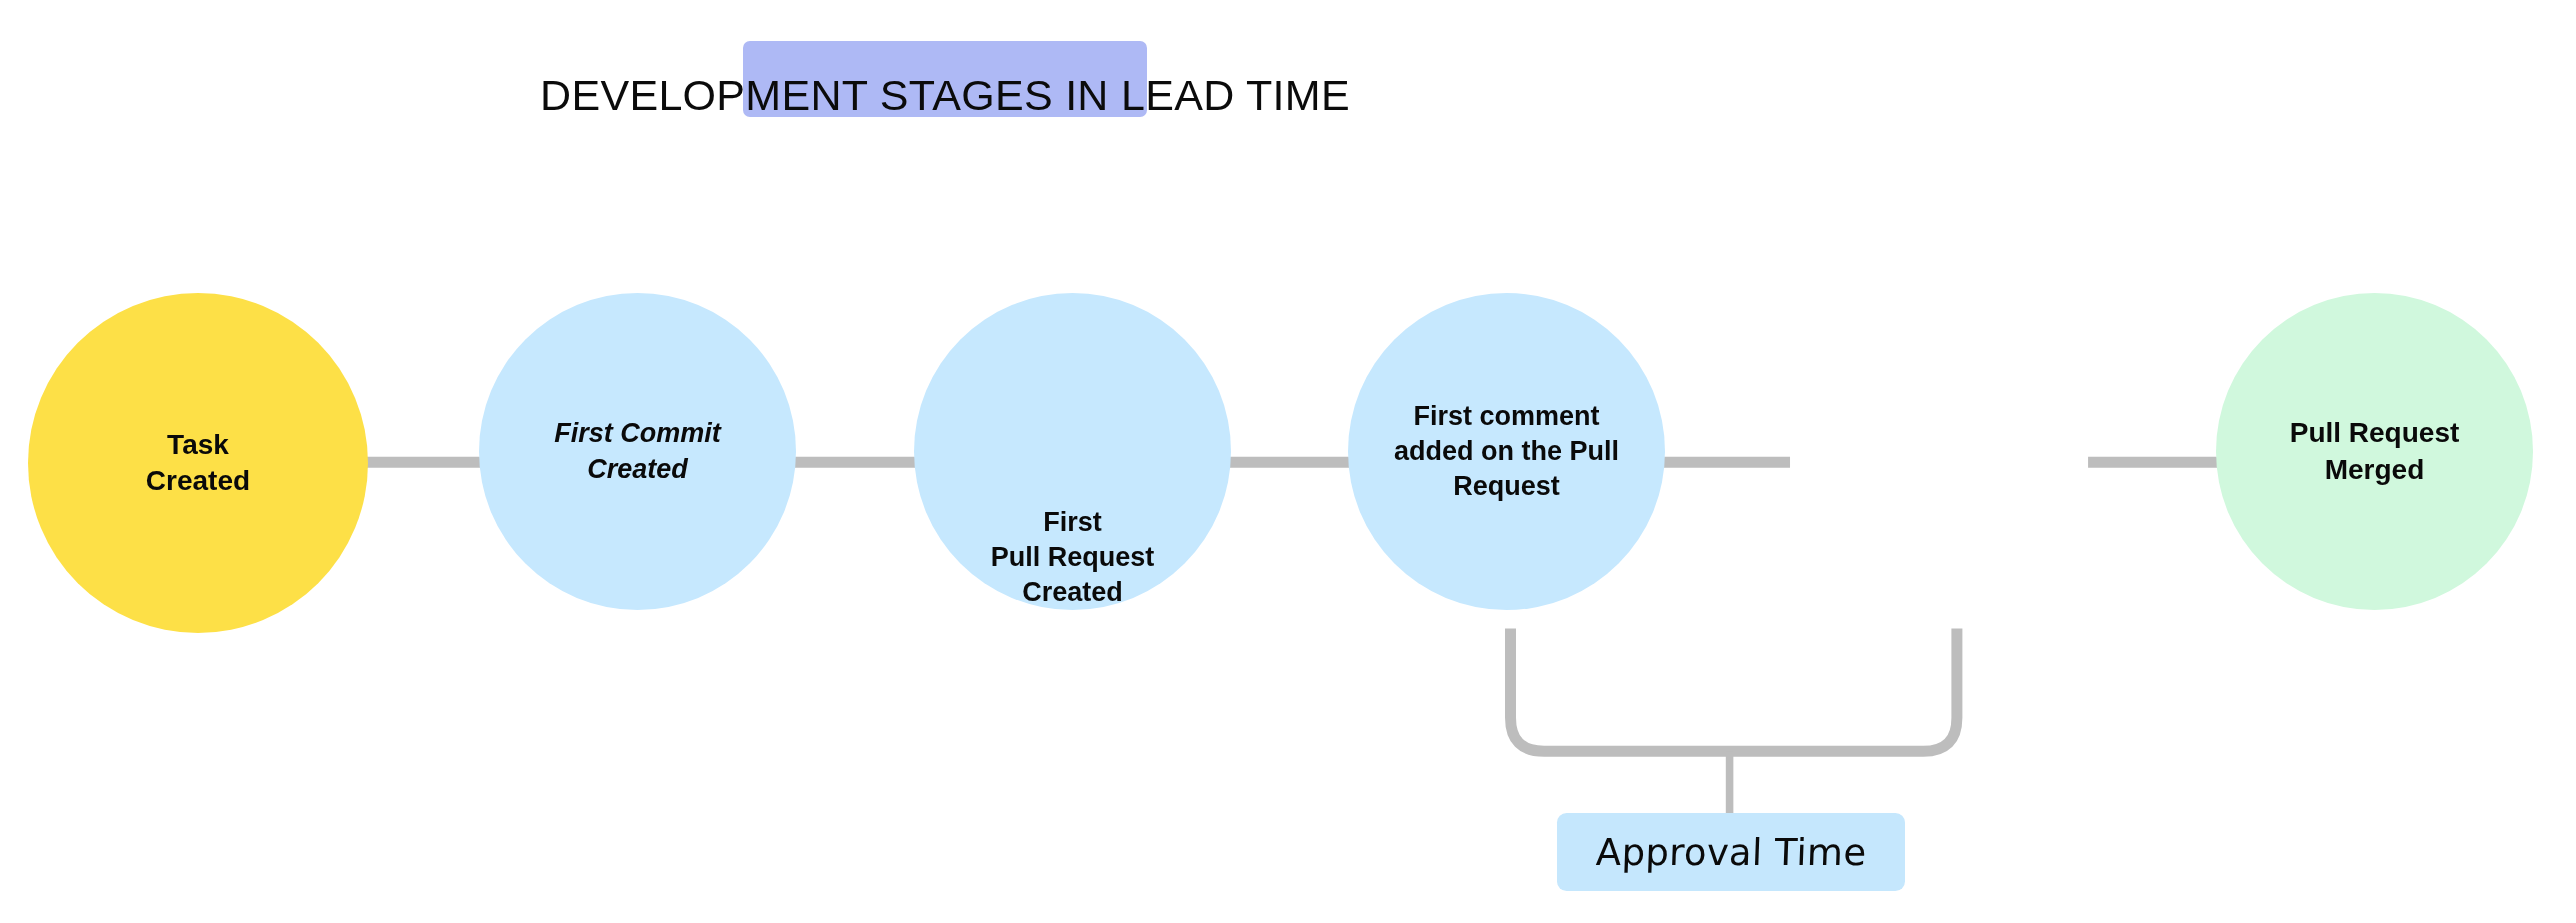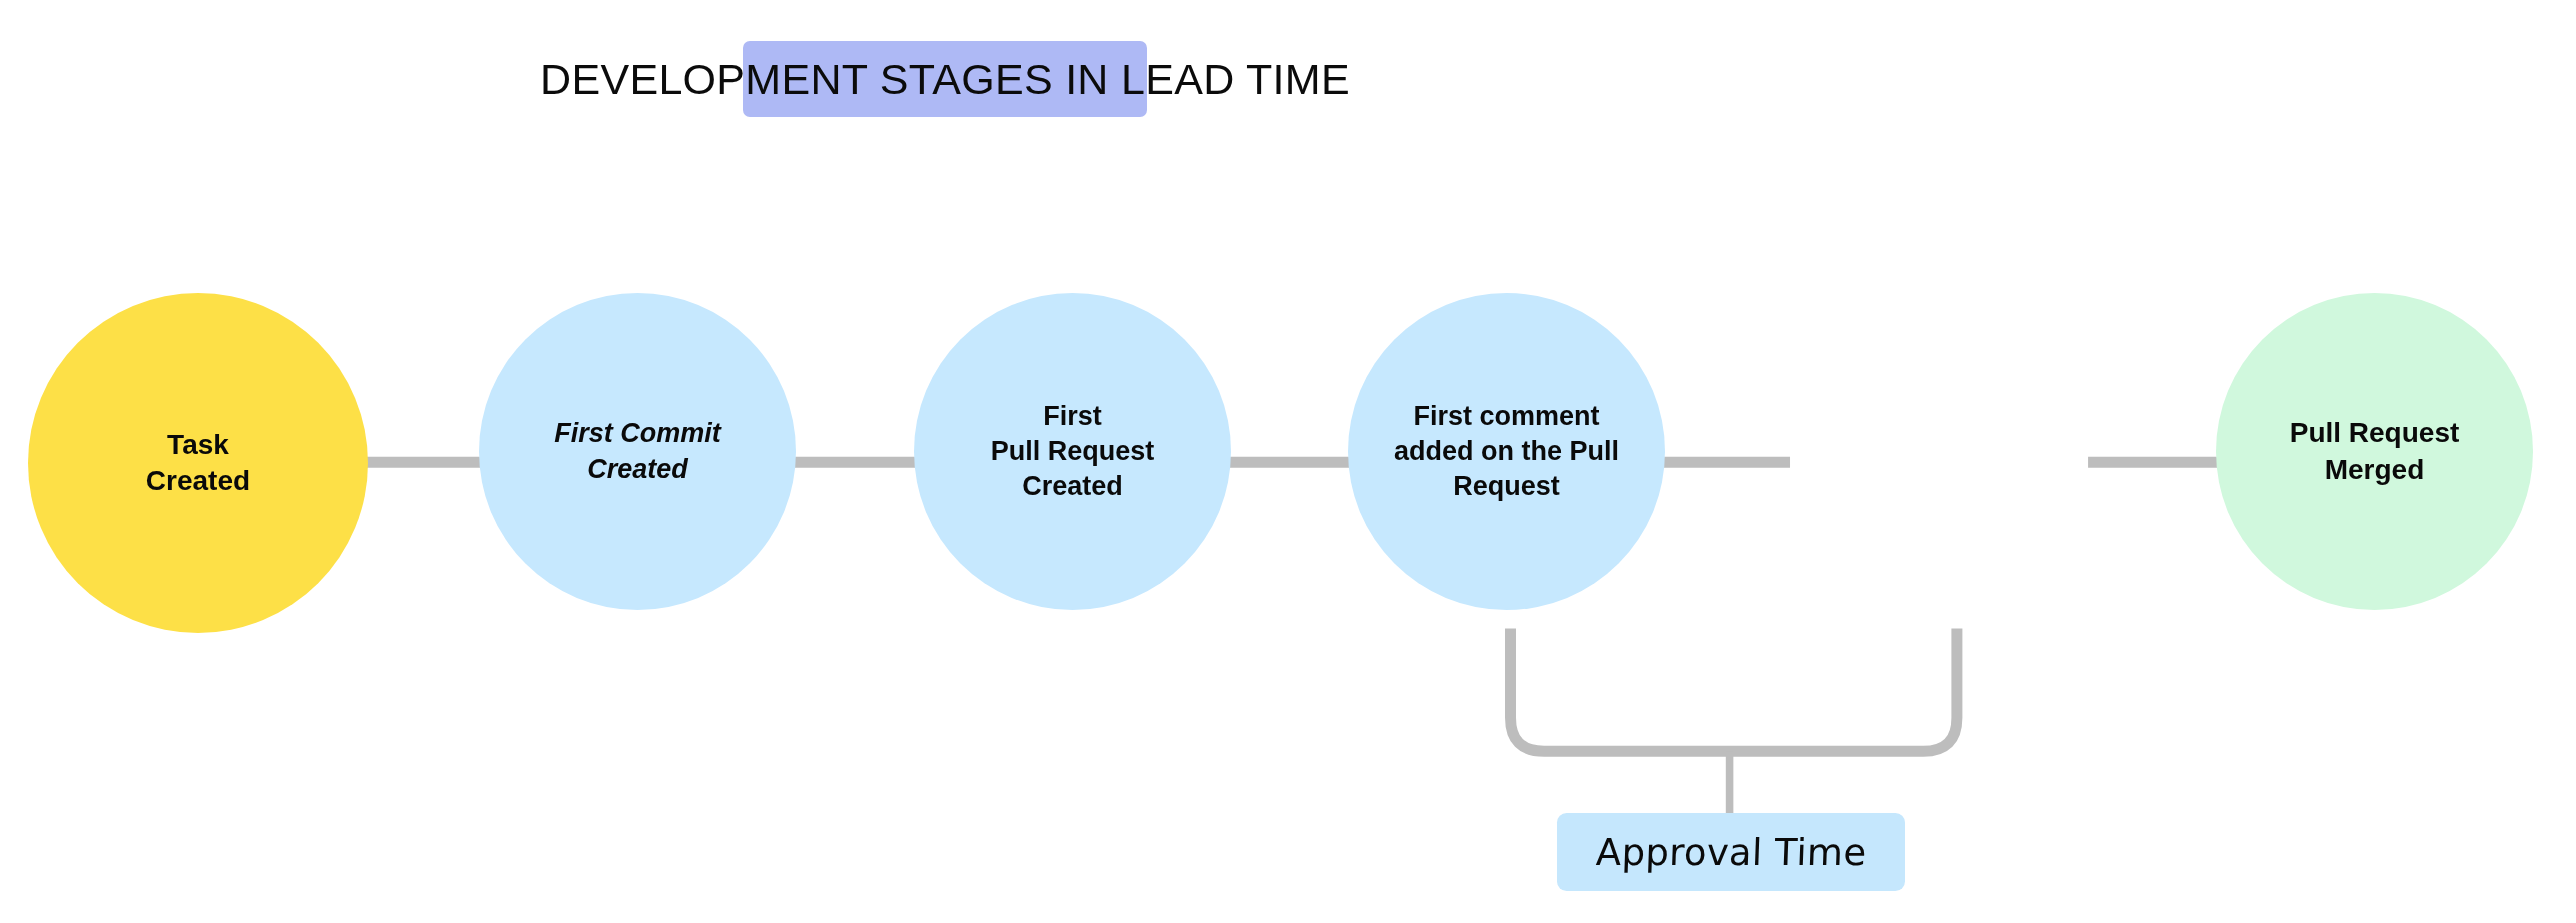--- a/index.html
+++ b/index.html
@@ -26,21 +26,21 @@
   
   .title-banner {
     position: absolute;
     left: 743px;
     top: 41px;
     width: 404px;
     height: 76px;
     background: #AEB9F5;
     border-radius: 6.9px;
     display: flex;
-    align-items: center;
+    align-items: flex-end;
     justify-content: center;
     box-sizing: border-box;
   }
   .title-text {
     font-family: "Liberation Sans", "DejaVu Sans", sans-serif;
     font-size: 43px;
     font-weight: 400;
     color: #0b0b0b;
     letter-spacing: 0.3px;
     white-space: nowrap;
@@ -123,21 +123,21 @@
   <div class="stage" style="left:28px; top:293px; width:340px; height:340px; background:#fde047;justify-content:center;">
     <span class="stage-label sz-lg">Task
 Created</span>
   </div>
 
   <div class="stage" style="left:479px; top:293px; width:317px; height:317px; background:#C6E8FE;font-style:italic;">
     <span class="stage-label sz-md">First Commit
 Created</span>
   </div>
 
-  <div class="stage" style="left:914px; top:293px; width:317px; height:317px; background:#C6E8FE;">
+  <div class="stage" style="left:914px; top:293px; width:317px; height:317px; background:#C6E8FE;align-items:flex-end;">
     <span class="stage-label sz-md">First
 Pull Request
 Created</span>
   </div>
 
   <div class="stage" style="left:1348px; top:293px; width:317px; height:317px; background:#C6E8FE;">
     <span class="stage-label sz-md" style="width:412px;text-align:center;">First comment
 added on the Pull
 Request</span>
   </div>

